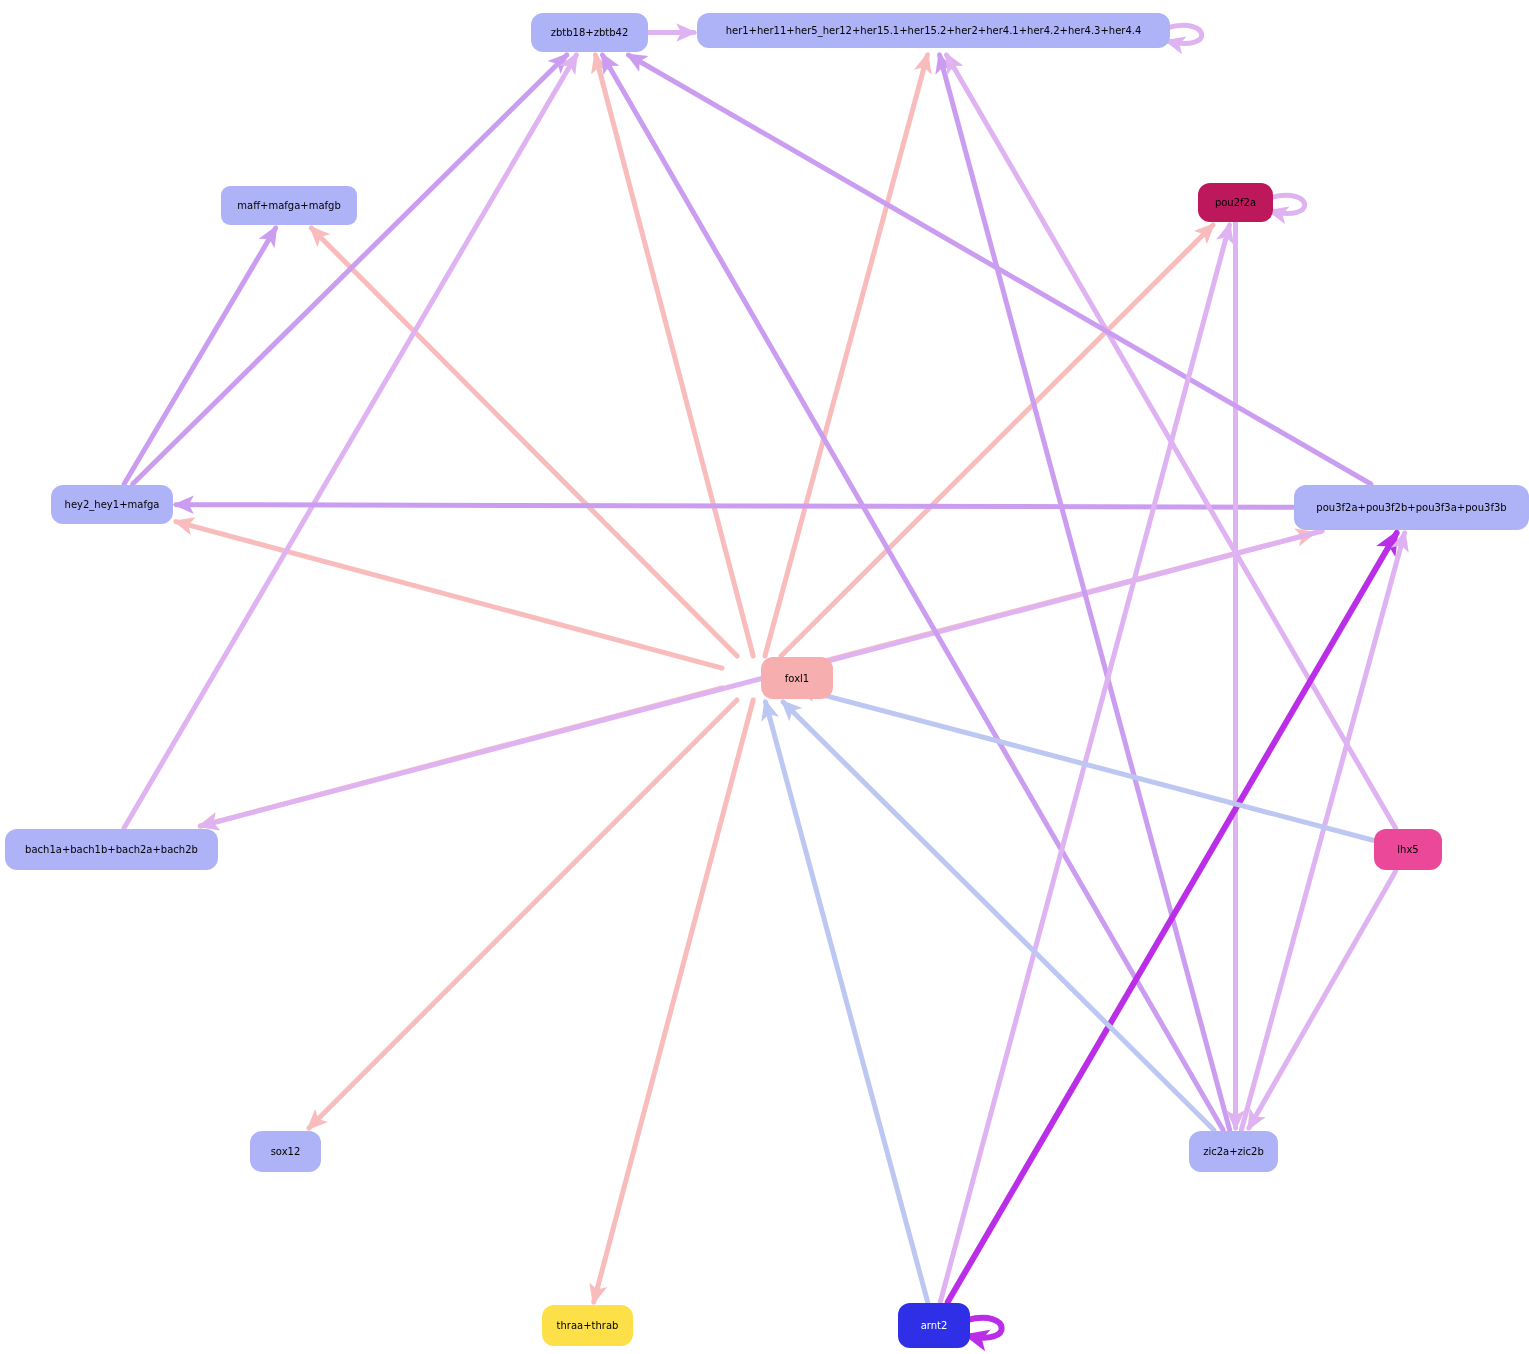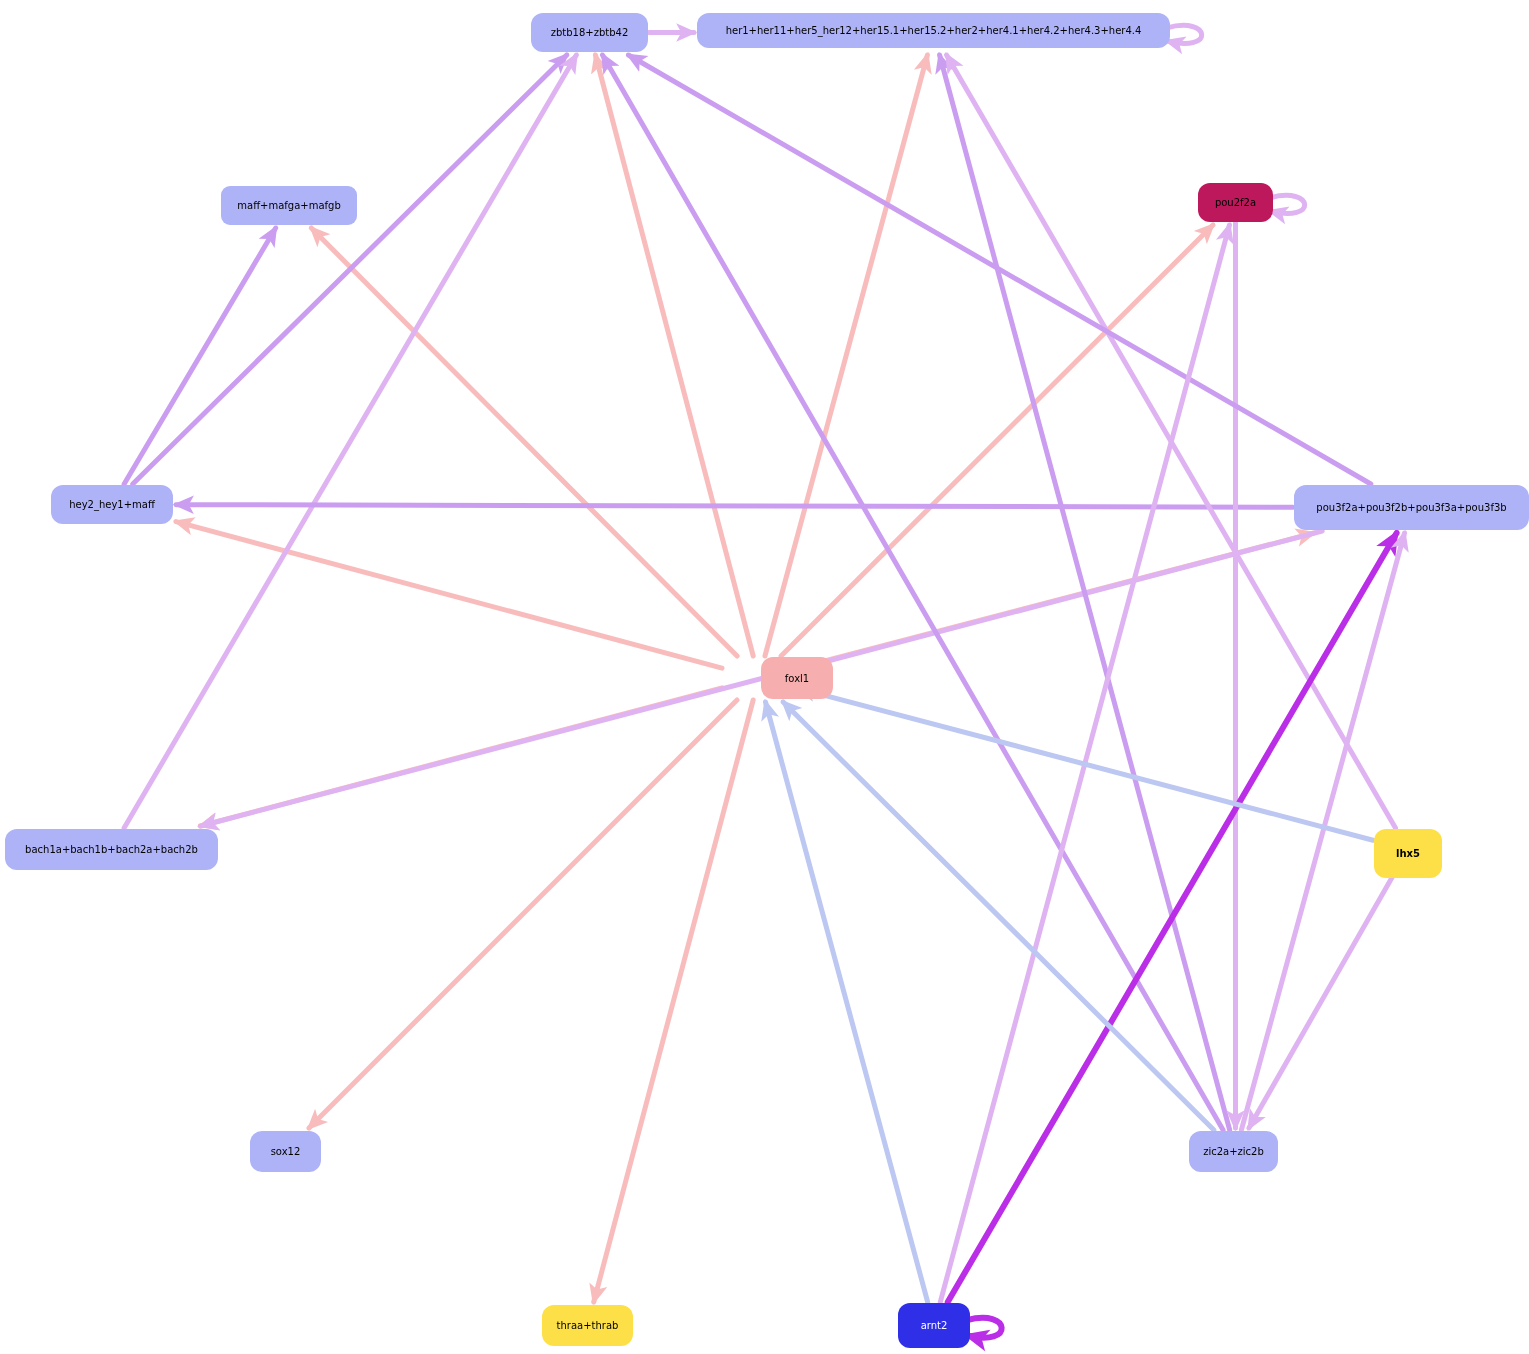--- a/index.html
+++ b/index.html
@@ -144,32 +144,32 @@
       <div class="node" style="left: 697px; top: 13px; width: 473px; height: 35px; background: rgb(174, 178, 246); color: rgb(0, 0, 0);">
         <span>her1+her11+her5_her12+her15.1+her15.2+her2+her4.1+her4.2+her4.3+her4.4</span>
       </div>
       <div class="node" style="left: 221px; top: 186px; width: 136px; height: 39px; background: rgb(174, 178, 246); color: rgb(0, 0, 0); border-radius: 9px;">
         <span>maff+mafga+mafgb</span>
       </div>
       <div class="node" style="left: 1198px; top: 183px; width: 75px; height: 39px; background: #be185d; color: rgb(0, 0, 0);">
         <span>pou2f2a</span>
       </div>
       <div class="node" style="left: 51px; top: 485px; width: 122px; height: 39px; background: rgb(174, 178, 246); color: rgb(0, 0, 0);">
-        <span>hey2_hey1+maff</span>
+        <span>hey2_hey1+mafga</span>
       </div>
       <div class="node" style="left: 1294px; top: 485px; width: 235px; height: 45px; background: rgb(174, 178, 246); color: rgb(0, 0, 0);">
         <span>pou3f2a+pou3f2b+pou3f3a+pou3f3b</span>
       </div>
       <div class="node" style="left: 723px; top: 657px; width: 72px; height: 42px; background: rgb(247, 174, 174); color: rgb(0, 0, 0); margin-left: 38px;">
         <span>foxl1</span>
       </div>
       <div class="node" style="left: 5px; top: 829px; width: 213px; height: 41px; background: rgb(174, 178, 246); color: rgb(0, 0, 0);">
         <span>bach1a+bach1b+bach2a+bach2b</span>
       </div>
-      <div class="node" style="left: 1374px; top: 829px; width: 68px; height: 49px; background: #fde047; color: rgb(0, 0, 0); font-weight: bold;">
+      <div class="node" style="left: 1374px; top: 829px; width: 68px; height: 41px; background: #ec4899; color: rgb(0, 0, 0);">
         <span>lhx5</span>
       </div>
       <div class="node" style="left: 250px; top: 1131px; width: 71px; height: 41px; background: rgb(174, 178, 246); color: rgb(0, 0, 0);">
         <span>sox12</span>
       </div>
       <div class="node" style="left: 1189px; top: 1131px; width: 89px; height: 41px; background: rgb(174, 178, 246); color: #000000;">
         <span>zic2a+zic2b</span>
       </div>
       <div class="node" style="left: 542px; top: 1305px; width: 91px; height: 41px; background: #fde047; color: rgb(0, 0, 0);">
         <span>thraa+thrab</span>

